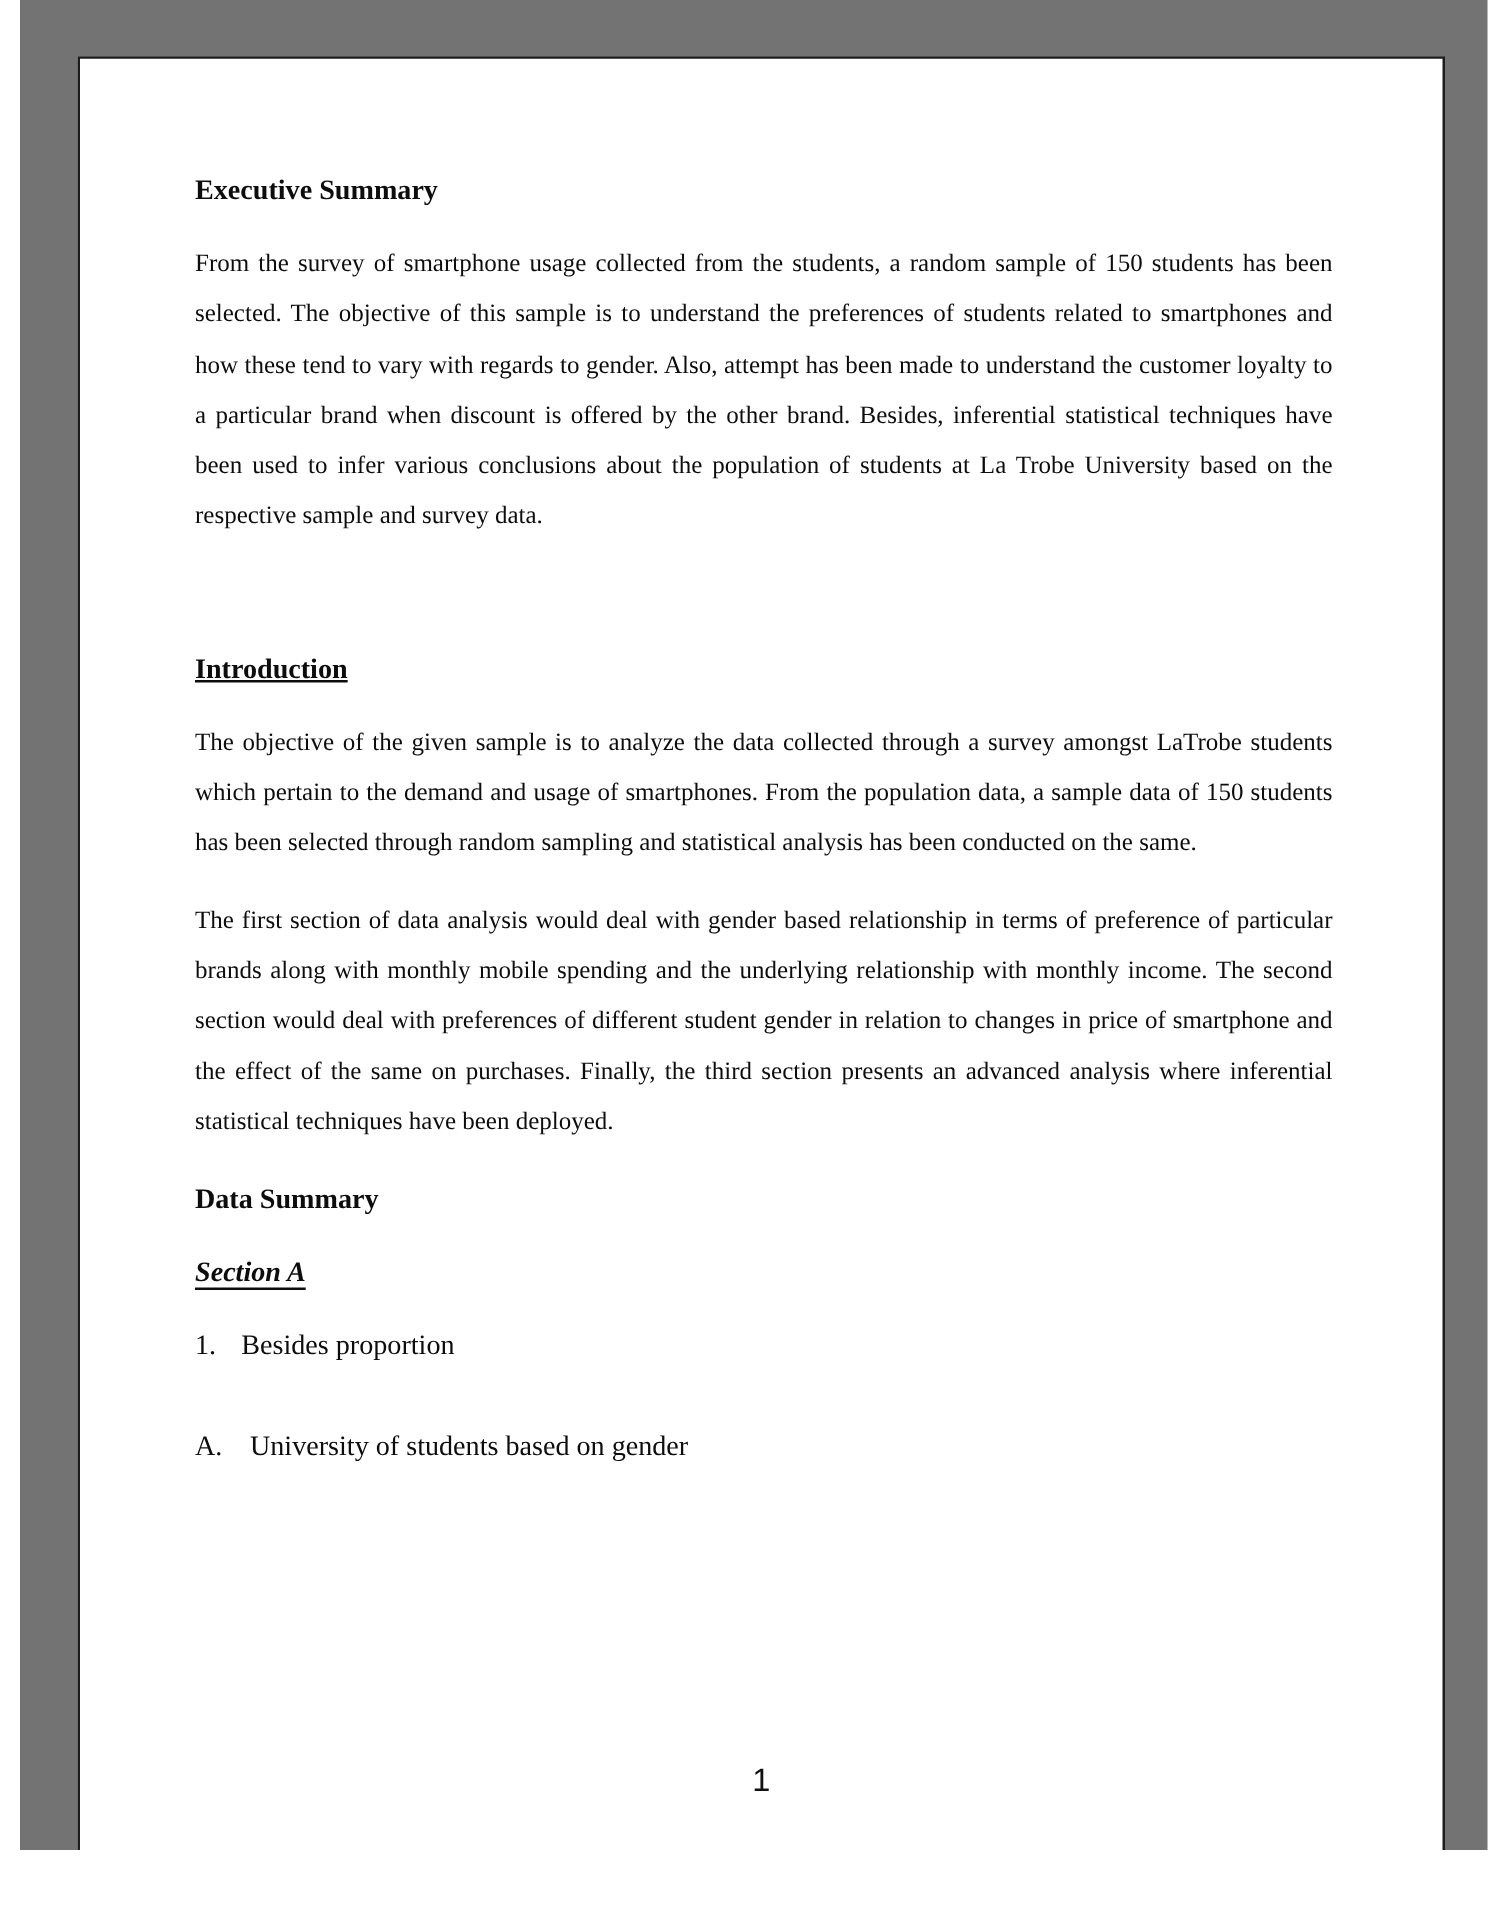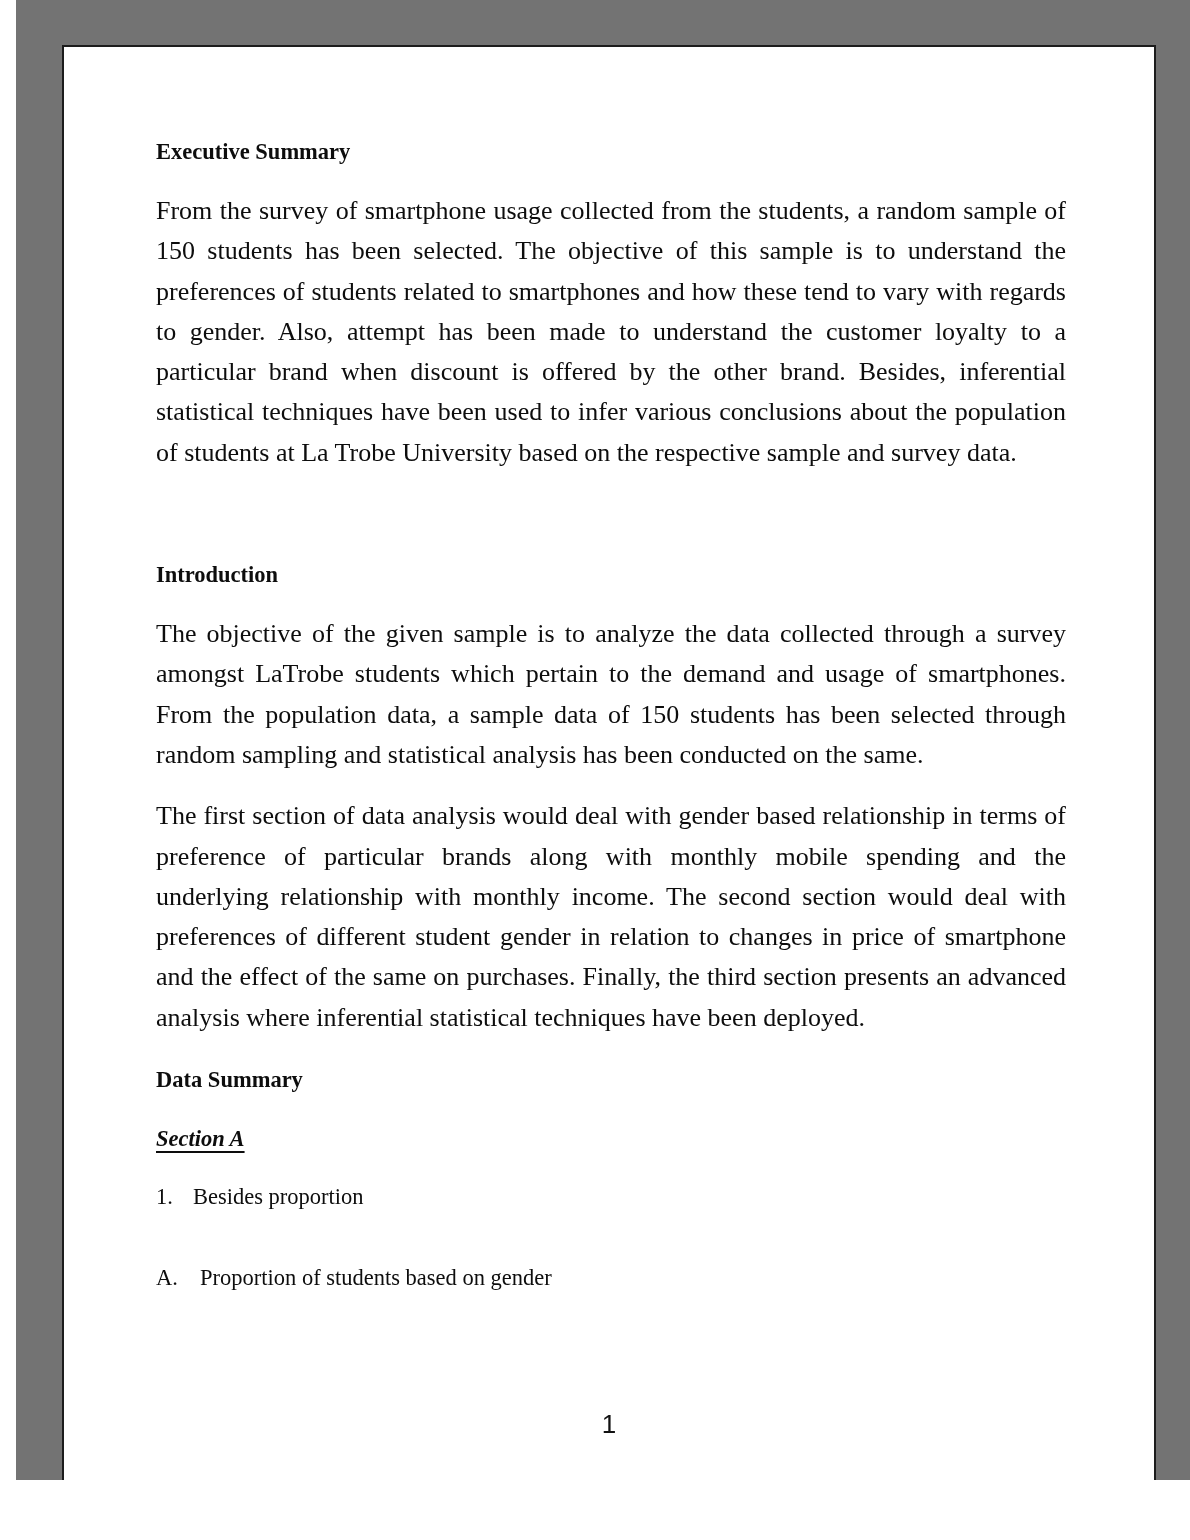--- a/index.html
+++ b/index.html
@@ -33,26 +33,26 @@
     top: 132px;
     width: 910px;
   }
   .heading {
     font-size: 22.5px;
     font-weight: bold;
     line-height: 40px;
     margin: 0;
   }
   .para {
-    font-size: 26px;
+    font-size: 20px;
     line-height: 40.3px;
     text-align: justify;
     margin: 19px 0 0 0;
   }
-  .heading.intro-gap   { margin-top: 82px; }
+  .heading.intro-gap   { margin-top: 82px; text-decoration: underline; }
   .para.p3             { margin-top: 21px; }
   .heading.da-gap      { margin-top: 22px; }
   .section-label {
     margin-top: 19px;
     font-size: 22.5px;
     line-height: 40px;
     font-style: italic;
     font-weight: bold;
   }
   .section-label .label-text {
@@ -106,19 +106,19 @@
 
     <div class="section-label">
       <span class="label-text">Section A</span>
     </div>
 
     <div class="list-item num">
       <span class="marker num">1.</span><span>Besides proportion</span>
     </div>
 
     <div class="list-item alpha">
-      <span class="marker alpha">A.</span><span>Proportion of students based on gender</span>
+      <span class="marker alpha">A.</span><span>University of students based on gender</span>
     </div>
 
   </div>
 
   <div class="page-footer">1</div>
 </div>
 
 </body></html>

